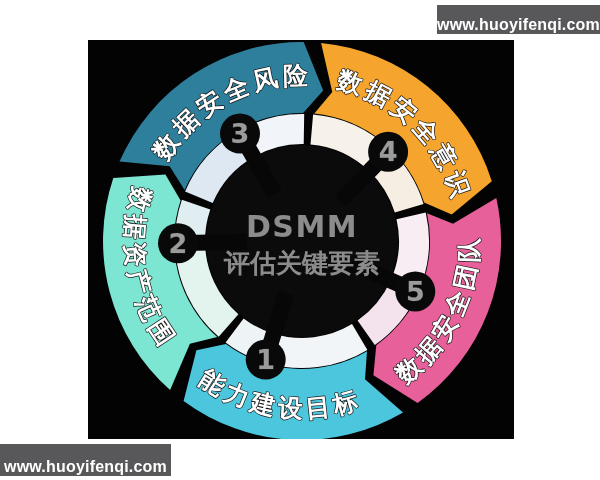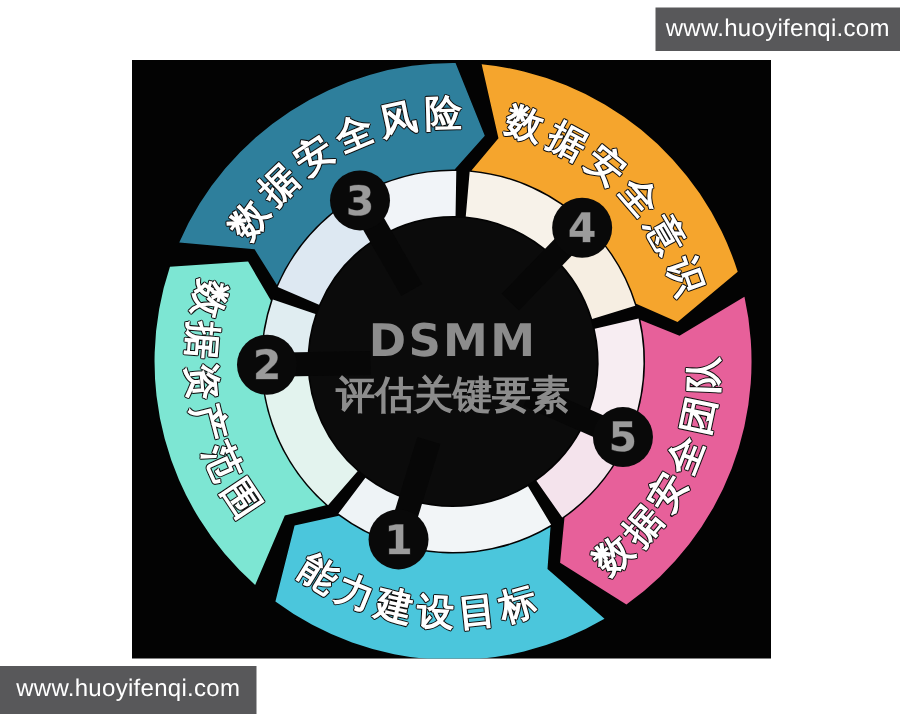--- a/index.html
+++ b/index.html
@@ -7,22 +7,22 @@
     width:600px;height:480px;position:relative;overflow:hidden;
     background:#ffffff;
     font-family:"Liberation Sans","DejaVu Sans",sans-serif;
   }
   .panel{
     position:absolute;left:88px;top:40px;width:426px;height:399px;
     background:#030303;
   }
   .panel svg{position:absolute;left:0;top:0;width:100%;height:100%;display:block;}
   .watermark{
-    position:absolute;display:flex;align-items:center;justify-content:center;
-    color:#ffffff;font-weight:normal;font-size:16px;letter-spacing:0.2px;
+    position:absolute;display:flex;align-items:flex-end;justify-content:center;
+    color:#ffffff;font-weight:bold;font-size:16px;letter-spacing:0.2px;
   }
   .watermark.top{right:0;top:5px;width:163px;height:29px;}
   .watermark.bottom{left:0;top:444px;width:171px;height:32px;}
 </style>
 </head>
 <body>
 
 <div class="watermark top" style="background: rgb(88, 88, 90);">
   <span>www.huoyifenqi.com</span>
 </div>

